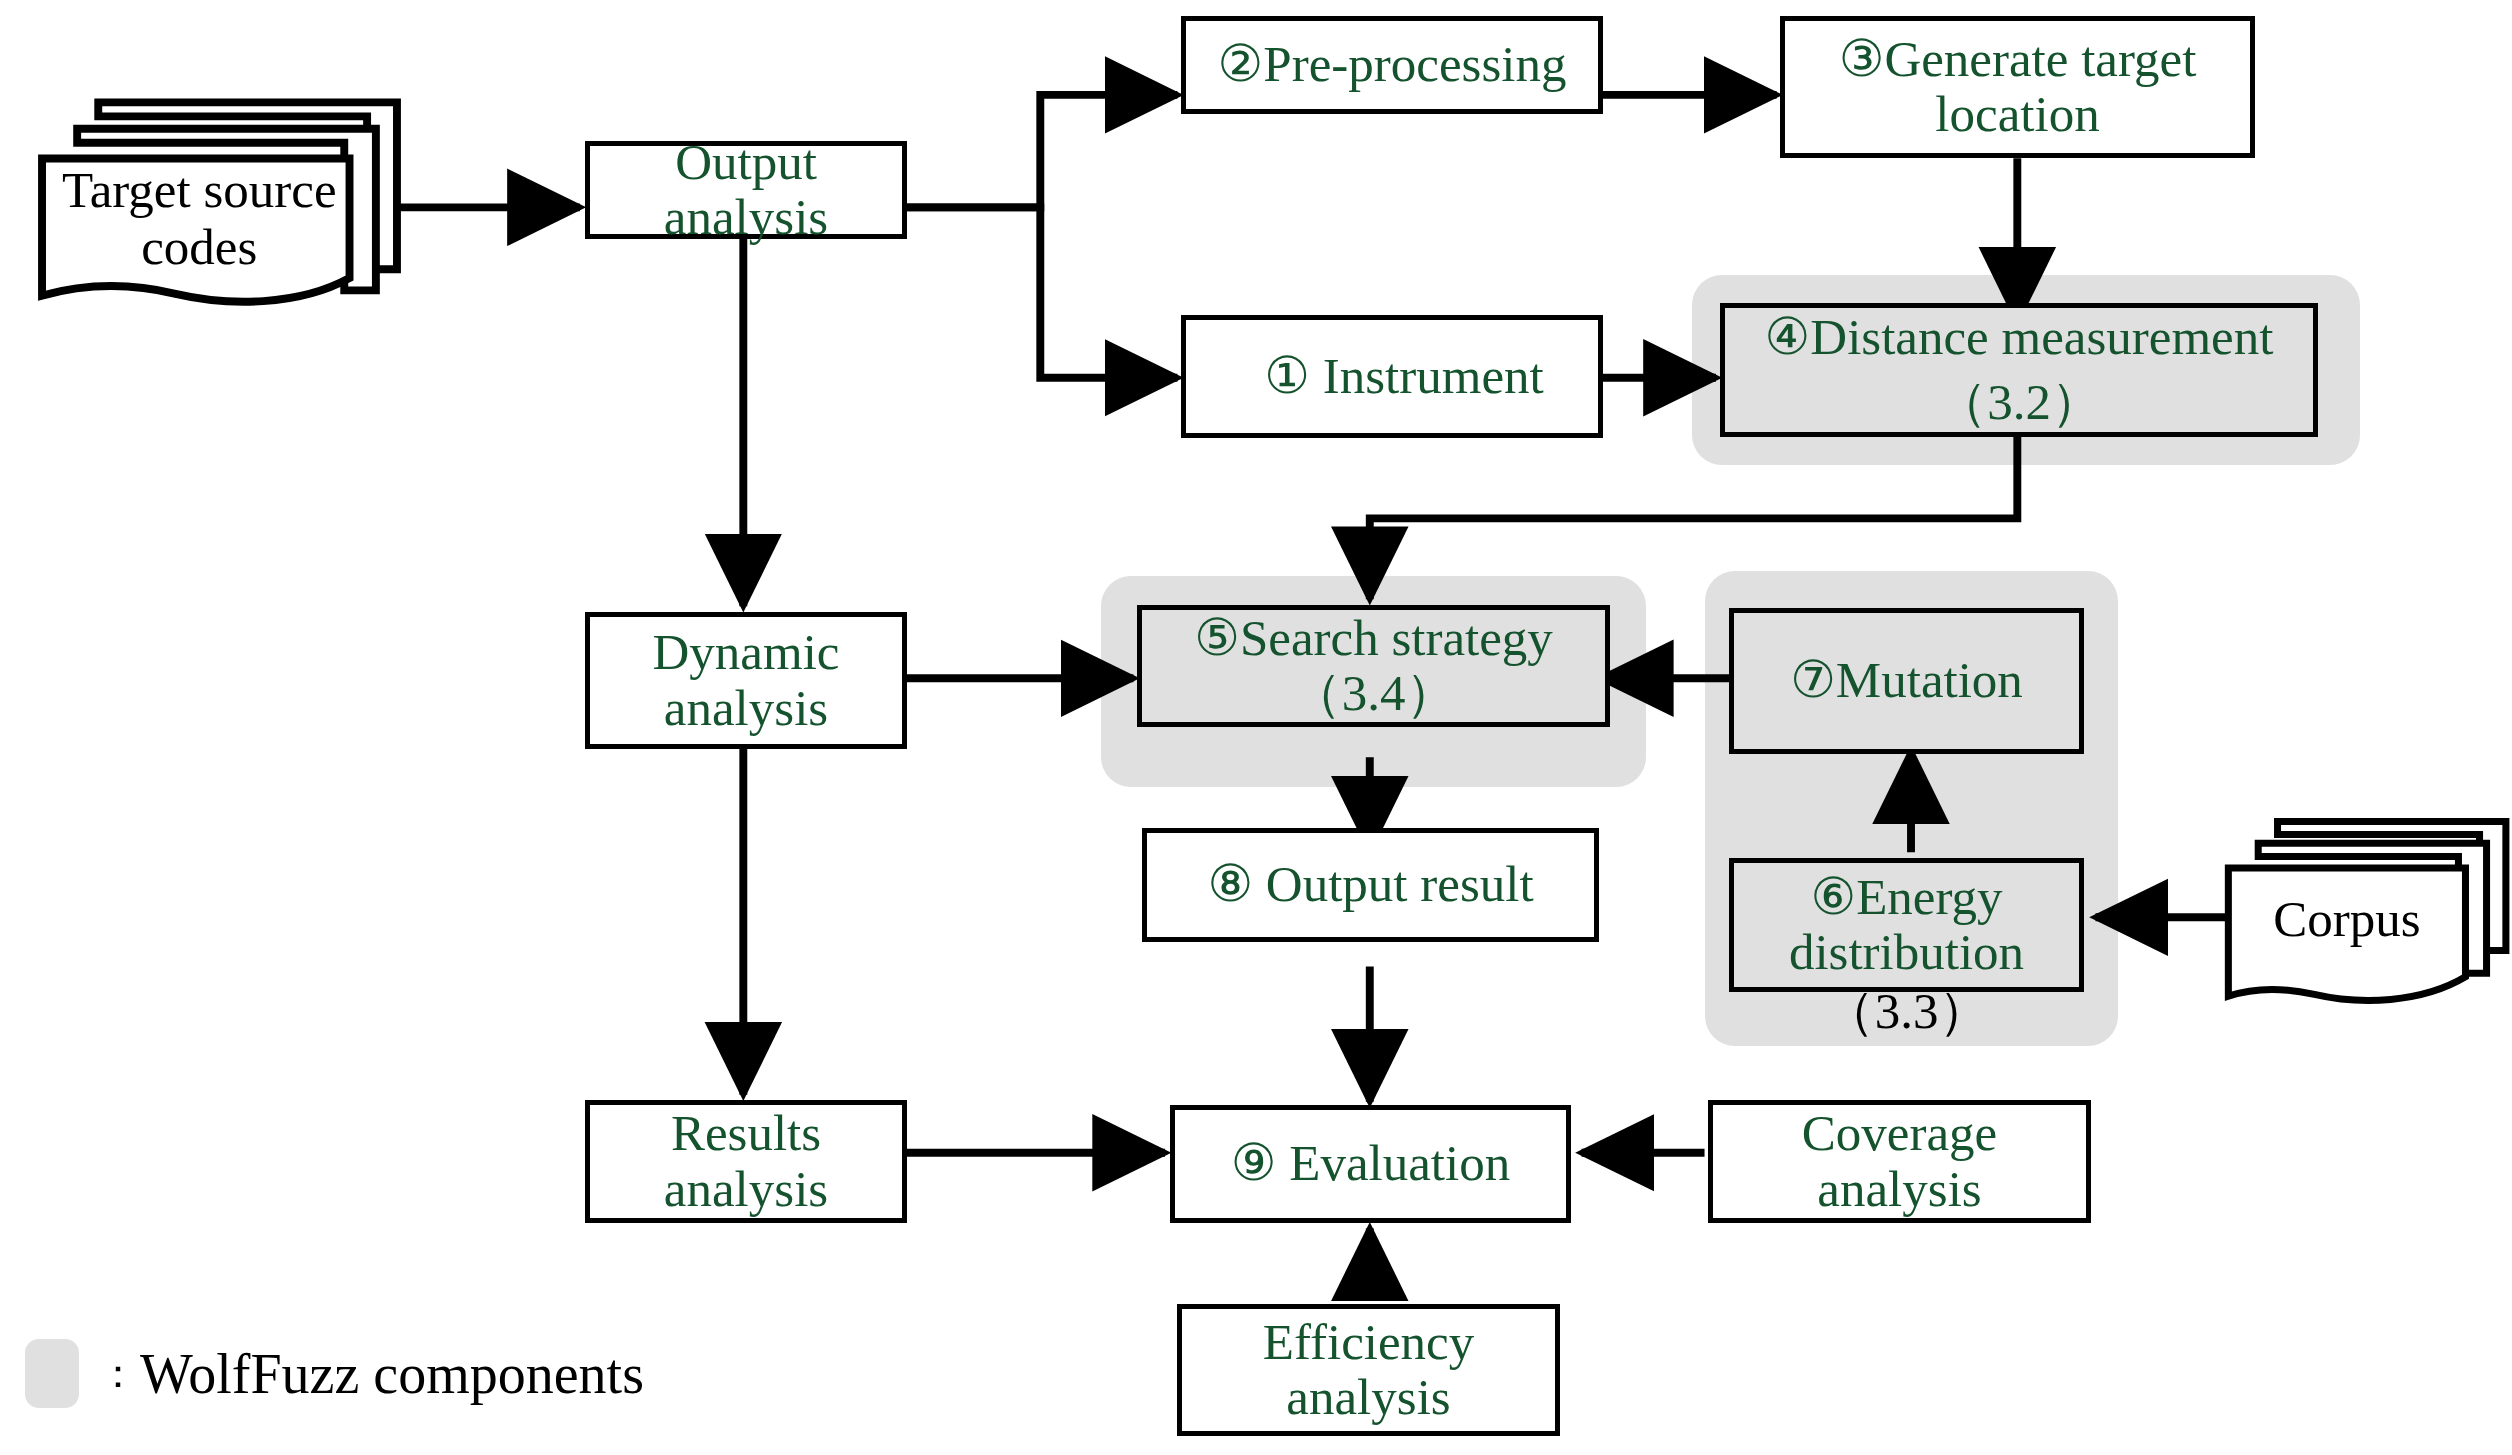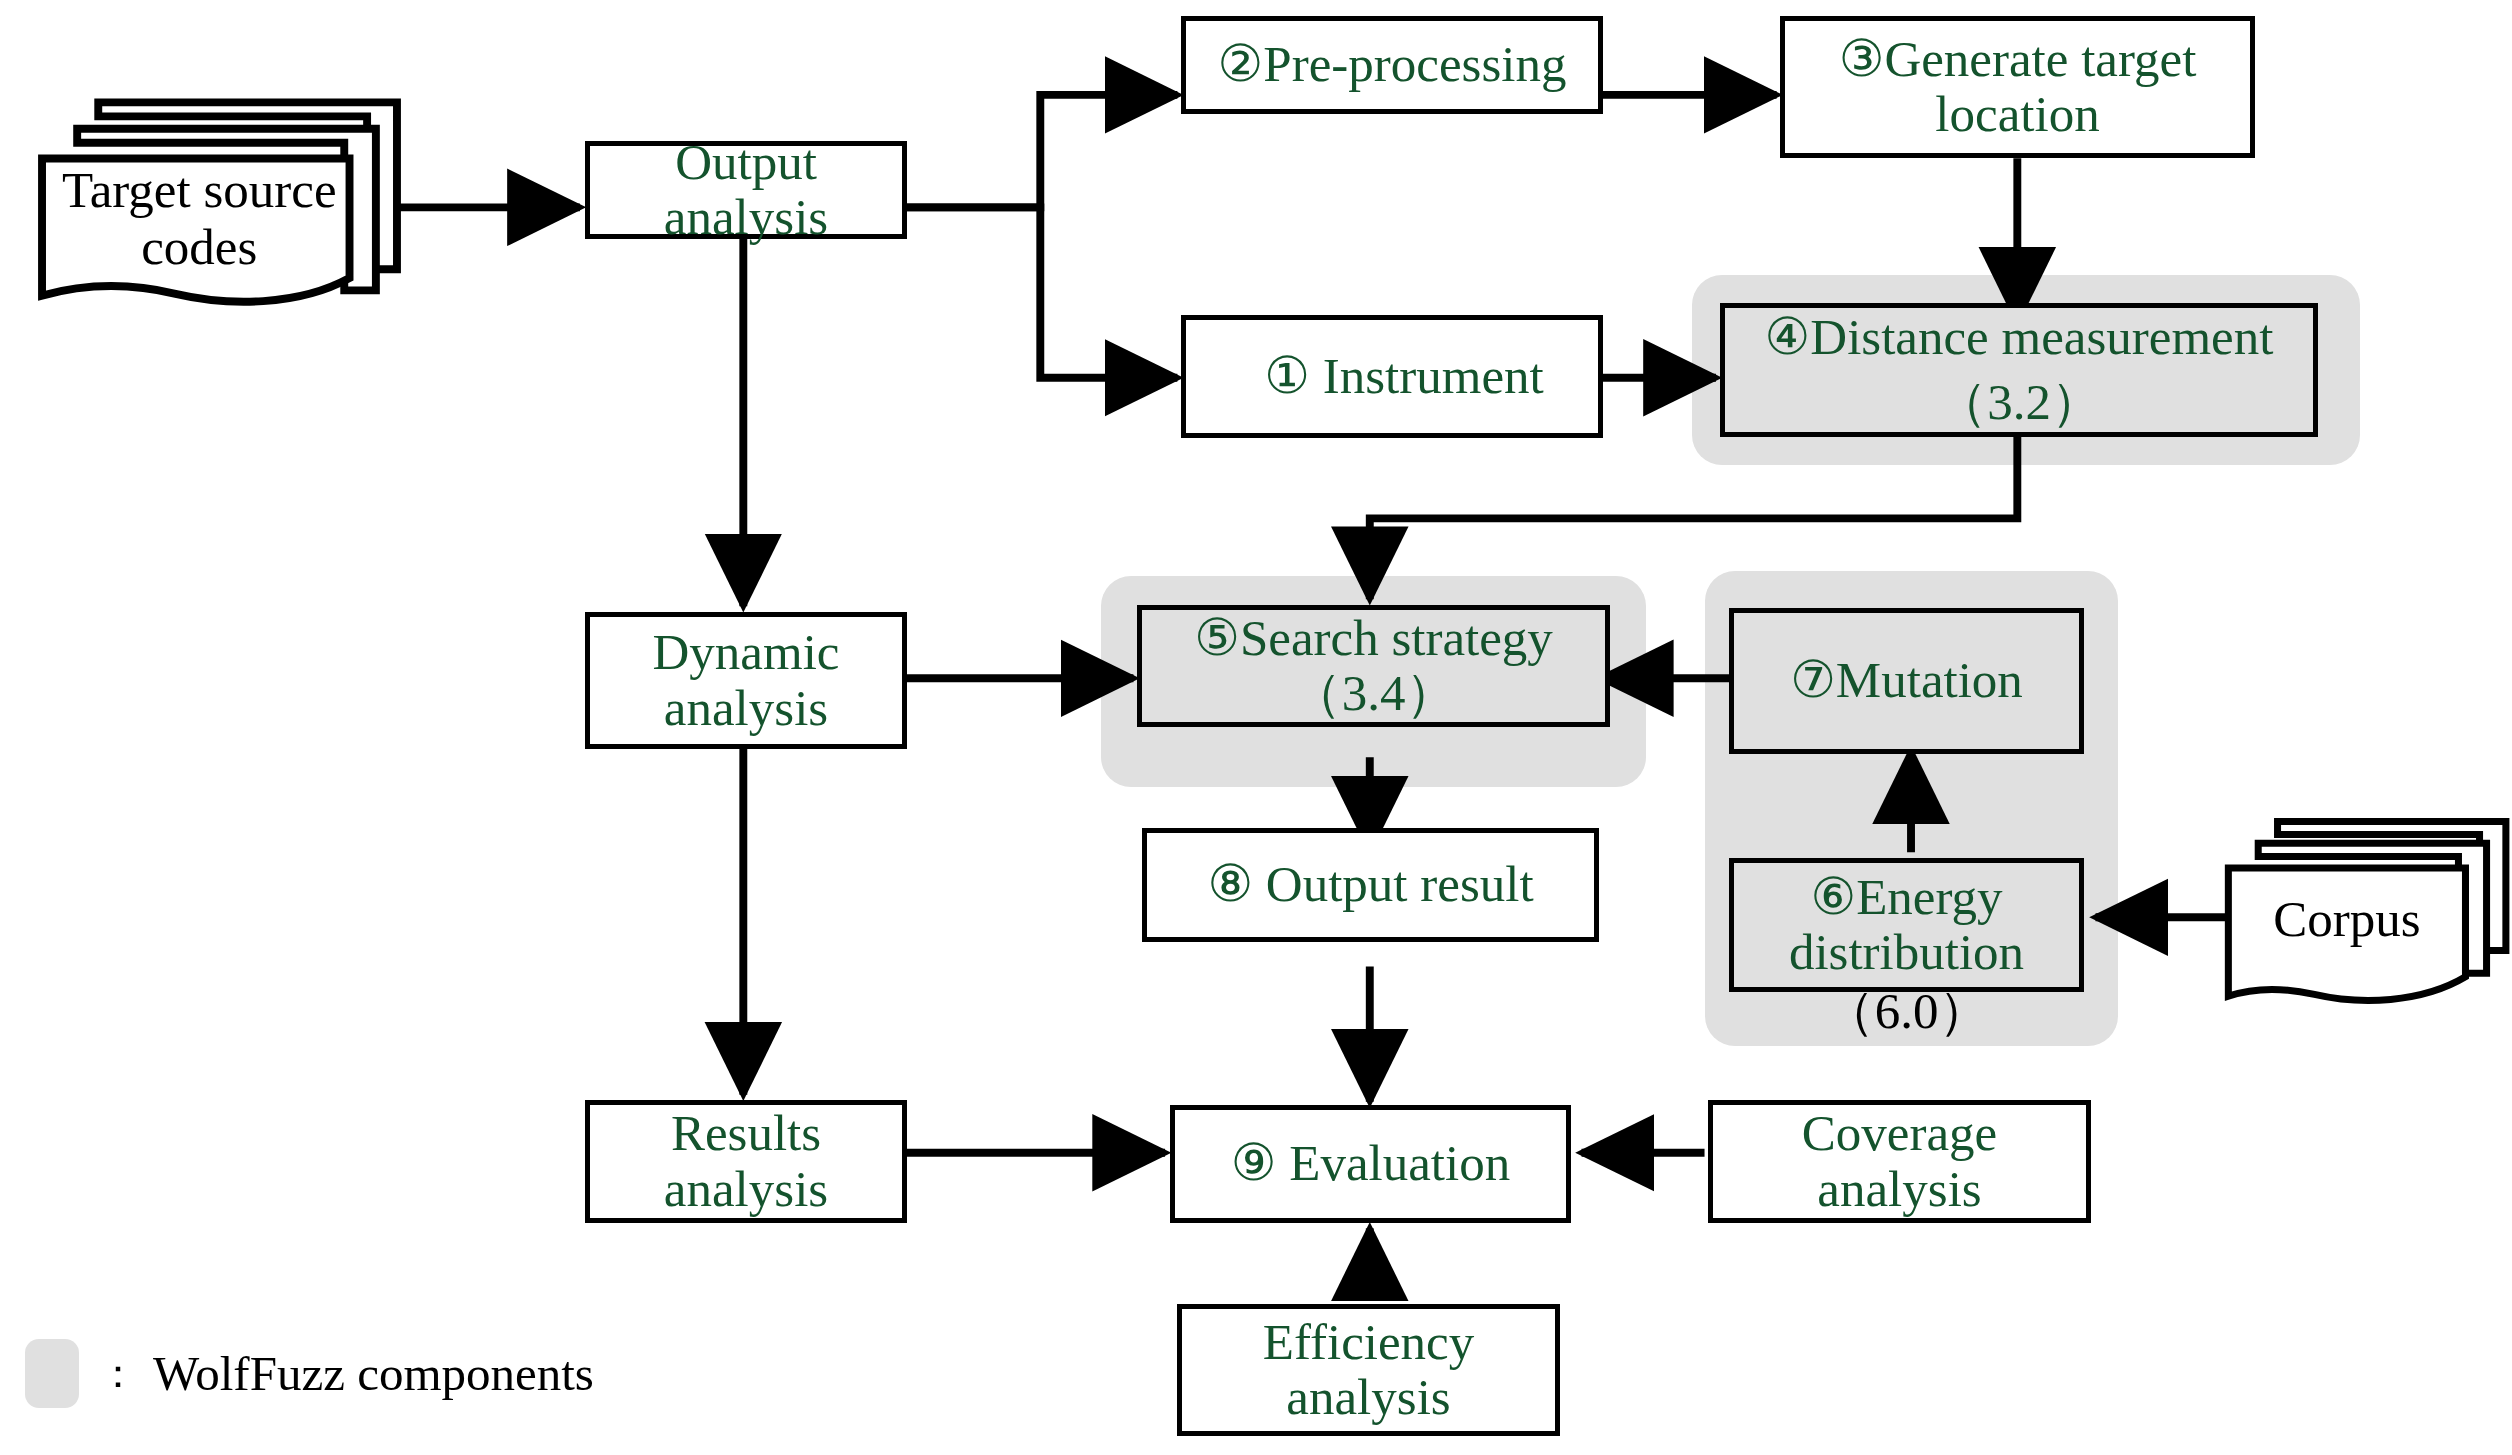--- a/index.html
+++ b/index.html
@@ -21,21 +21,21 @@
   
   .docstack{position:absolute;}
   .docstack svg{position:absolute;left:0;top:0;overflow:visible;}
   .docstack .doclabel{position:absolute;display:flex;align-items:center;
         justify-content:center;text-align:center;line-height:1.1;color:#000;}
 
   
   .legend{position:absolute;display:flex;align-items:center;}
   .legend-swatch{width:54px;height:69px;background:#e0e0e0;border-radius:14px;}
   .legend-colon{margin-left:19.3px;font-size:40px;line-height:1;}
-  .legend-text{margin-left:15px;font-size:49px;white-space:nowrap;font-family:Liberation Serif, serif;}
+  .legend-text{margin-left:2px;font-size:56px;white-space:nowrap;font-family:Liberation Serif, serif;}
   .f58{font-size:51px;}
 </style>
 </head>
 <body>
 
 <div id="canvas">
 
   <div class="panel" style="left:1692px;top:275px;width:668px;height:190px;"></div>
 
   <div class="panel" style="left:1101px;top:576px;width:545px;height:211px;"></div>
@@ -139,21 +139,21 @@
   <div class="node shaded" style="left:1729px;top:608px;width:355px;height:146px;">
     <span class="lbl f58">⑦Mutation</span>
   </div>
 
   <div class="node shaded" style="left:1729px;top:858px;width:355px;height:134px;">
     <span class="lbl f58">⑥Energy distribution</span>
   </div>
 
   <div style="position:absolute;left:1729px;top:982px;width:355px;height:58px;
               display:flex;align-items:center;justify-content:center;font-size:51px;">
-    <span>（6.0）</span>
+    <span>（3.3）</span>
   </div>
 
   <div class="node" style="left:1142px;top:828px;width:457px;height:114px;">
     <span class="lbl f58">⑧ Output result</span>
   </div>
 
   <div class="node" style="left:585px;top:1100px;width:322px;height:123px;">
     <span class="lbl f58">Results analysis</span>
   </div>
 

